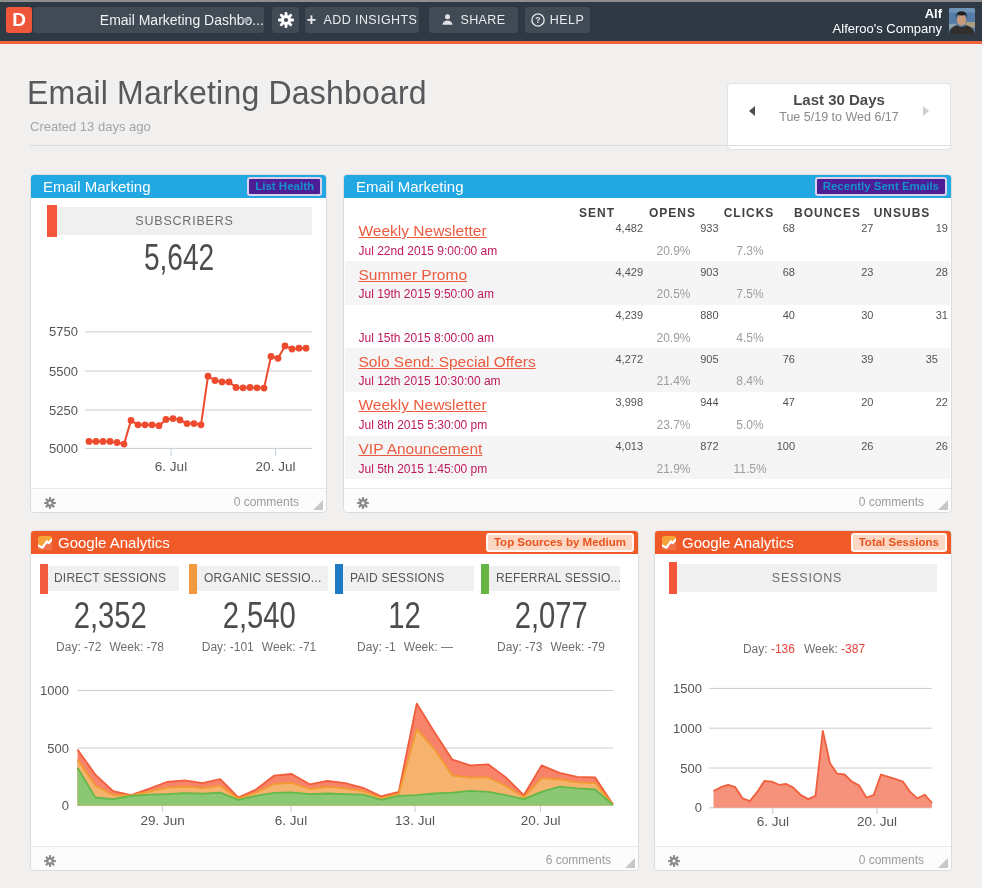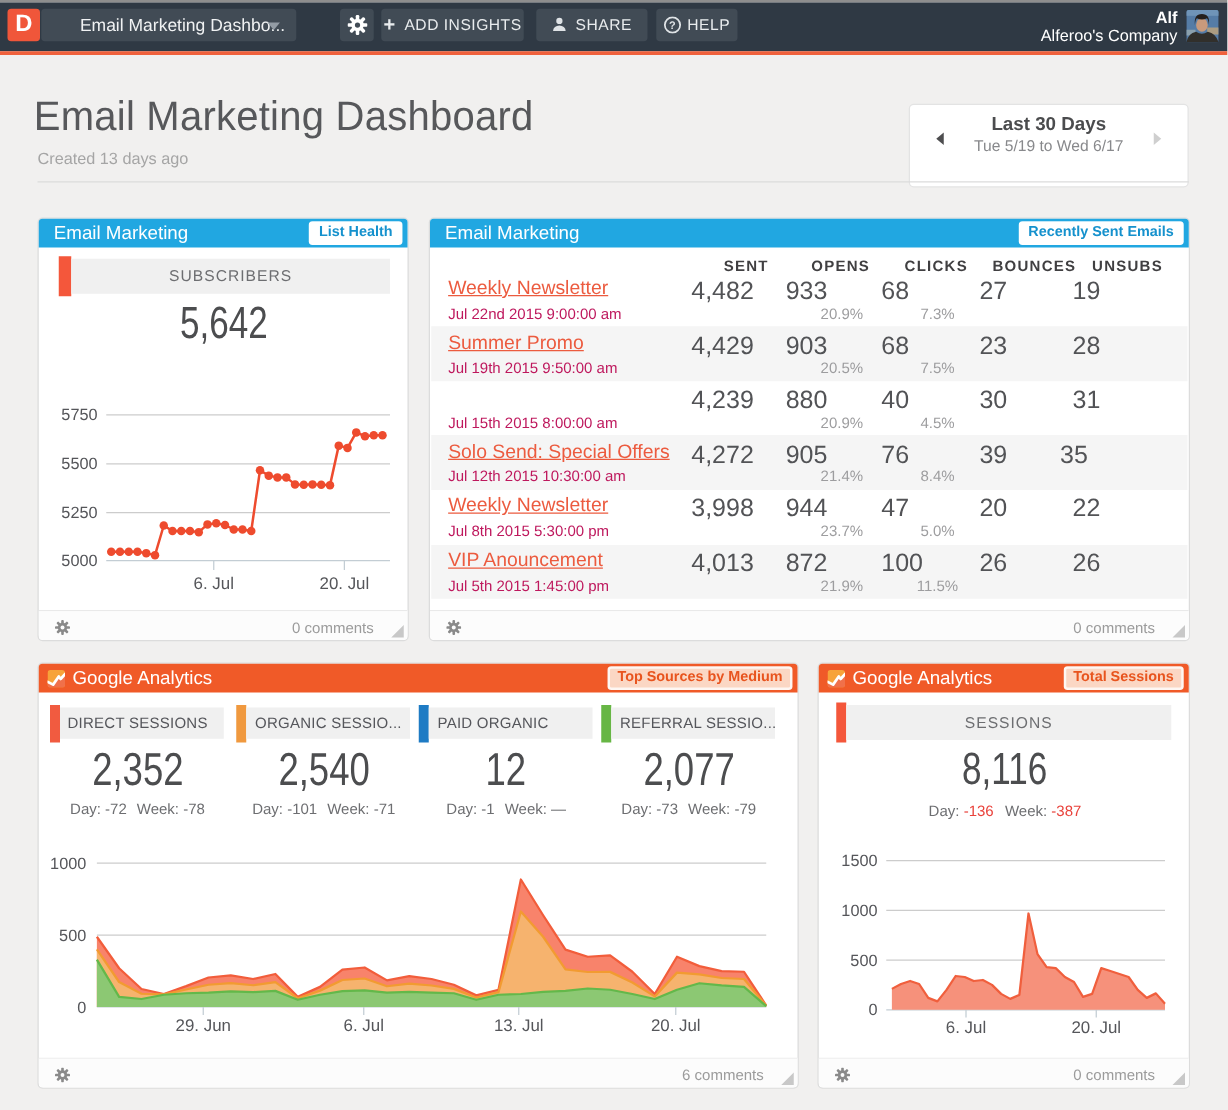--- a/index.html
+++ b/index.html
@@ -2,21 +2,21 @@
 <html><head><meta charset="utf-8"><title>Email Marketing Dashboard</title><style>
 *{margin:0;padding:0;box-sizing:border-box}
 body{width:982px;height:888px;background:#f1f0ef;font-family:"Liberation Sans",sans-serif;position:relative;overflow:hidden}
 .abs{position:absolute}
 
 #topline{position:absolute;left:0;top:0;width:982px;height:2px;background:#8e8e8e}
 #nav{position:absolute;left:0;top:2px;width:982px;height:39px;background:#2f3944}
 #navborder{position:absolute;left:0;top:41px;width:982px;height:3px;background:#f0613c}
 #logo{position:absolute;left:6px;top:7px;width:26px;height:26px;background:#f0563a;border-radius:3px;color:#fff;font-size:19px;font-weight:bold;text-align:center;line-height:25px}
 .nbtn{position:absolute;top:7px;height:26px;background:#414b55;border-radius:3px;color:#e9ecee;font-size:12.5px;letter-spacing:0.4px;line-height:26px;text-align:center}
-#ddown{left:33px;width:204px;text-align:center;font-size:14px;letter-spacing:0;color:#f0f2f3}
+#ddown{left:33px;width:231px;text-align:right;font-size:14px;letter-spacing:0;color:#f0f2f3}
 #ddown .lbl{margin-left:22px}
 .caret{position:absolute;right:13px;top:11px;width:0;height:0;border-left:5px solid transparent;border-right:5px solid transparent;border-top:6px solid #939ca5}
 #nava{right:40px;top:7px;text-align:right;color:#fff;font-size:13px;line-height:14.5px;position:absolute}
 #nava b{font-size:13px}
 #avatar{position:absolute;right:7px;top:8px;width:26px;height:26px;border-radius:2px;overflow:hidden}
 
 #title{position:absolute;left:27px;top:74px;font-size:33px;color:#57585b;letter-spacing:0.2px;transform:scaleX(0.97);transform-origin:left}
 #created{position:absolute;left:30px;top:119px;font-size:13px;color:#a5a5a5}
 #datebox{position:absolute;left:727px;top:83px;width:224px;height:67px;background:#fff;border:1px solid #e3e3e3;border-radius:4px;text-align:center}
 #datebox .l1{margin-top:7px;font-size:15px;font-weight:bold;color:#4b4c4e}
@@ -25,21 +25,21 @@
 .arrR{position:absolute;right:21px;top:22px;width:0;height:0;border-top:5px solid transparent;border-bottom:5px solid transparent;border-left:6px solid #cfcfcf}
 #divider{position:absolute;left:30px;top:145px;width:921px;height:1px;background:#dcdcdc}
 
 .card{position:absolute;background:#fff;border:1px solid #dcdcdc;border-radius:4px}
 .chead{position:absolute;left:0;top:0;right:0;height:23px;border-radius:3px 3px 0 0;color:#fff;font-size:15px;line-height:23px}
 .chead.blue{background:#21a7e1}
 .chead.orange{background:#f05a28}
 .htitle{margin-left:12px}
 .htitle.ga{margin-left:27px}
 .badge{position:absolute;right:4px;top:2px;height:19px;line-height:15.5px;border-radius:3px;font-size:11.5px;font-weight:bold;padding:0 6px;border:2px solid rgba(255,255,255,0.8)}
-.badge.blue{background:#ffffff;color:#1591cd}
+.badge.blue{background:#4c1d95;color:#1591cd}
 .badge.orange{background:#fbd7c4;color:#e8541e}
 .wfoot{position:absolute;left:0;right:0;bottom:0;height:24px;background:#fcfcfc;border-top:1px solid #e9e9e9;border-radius:0 0 4px 4px}
 .fgear{position:absolute;left:13px;top:6px}
 .fcom{position:absolute;right:27px;top:6px;font-size:12px;color:#9b9b9b}
 .rsz{position:absolute;right:3px;bottom:2px;width:0;height:0;border-left:10px solid transparent;border-bottom:10px solid #c8c8c8}
 
 .mbar{position:absolute;background:#f0f0f0;text-align:center;color:#6d6e71;letter-spacing:0.8px;font-size:12.5px}
 .maccent{position:absolute;background:#f4573b}
 .bignum{position:absolute;font-size:36px;line-height:36px;color:#4c4d4f;text-align:center}
 .bignum span{display:inline-block;transform:scaleX(0.78)}
@@ -51,21 +51,21 @@
 .statnum{position:absolute;font-size:37px;line-height:37px;color:#4c4d4f;text-align:center}
 .statnum span{display:inline-block;transform:scaleX(0.79)}
 .dw2{position:absolute;font-size:12px;color:#6d6e71;text-align:center;white-space:nowrap}
 .gap2{margin-left:8px}
 svg text{font-family:"Liberation Sans",sans-serif}
 
 .trow{position:absolute;left:1px;right:1px;height:43.6px}
 .trow.alt{background:#f5f5f5}
 .tlink{position:absolute;left:13.5px;top:4.5px;font-size:15.5px;color:#ec5b3f;text-decoration:underline;white-space:nowrap}
 .tdate{position:absolute;left:13.5px;top:26px;font-size:12px;color:#be185d;white-space:nowrap}
-.tnum{position:absolute;top:4.5px;width:90px;margin-left:-45px;text-align:left;font-size:20px;color:#525356}
+.tnum{position:absolute;top:4.5px;width:90px;margin-left:-45px;text-align:right;font-size:11px;color:#525356}
 .tpct{position:absolute;top:26px;width:90px;margin-left:-45px;text-align:center;font-size:12px;color:#9d9d9f}
 .thead{position:absolute;top:31px;width:90px;margin-left:-45px;text-align:center;font-size:12px;font-weight:bold;color:#403f41;letter-spacing:1px}
 </style></head><body>
 <div id="topline"></div>
 <div id="nav"></div>
 <div id="navborder"></div>
 <div id="logo">D</div>
 <div id="ddown" class="nbtn"><span class="lbl">Email Marketing Dashbo...</span><span class="caret"></span></div>
 
 <div class="nbtn" style="left:272px;width:27px"><svg style="margin-top:5px" width="16" height="16" viewBox="0 0 16 16">
@@ -311,21 +311,21 @@
       </svg><span class="htitle ga">Google Analytics</span><span class="badge orange">Top Sources by Medium</span></div>
 <div class="maccent" style="left:9px;top:32.6px;width:8px;height:30px;background:#f15b40"></div>
 <div class="statlabel" style="left:17px;top:35px;width:131px;height:25px;line-height:25px;padding-left:6px">DIRECT SESSIONS</div>
 <div class="statnum" style="left:4px;top:66px;width:150px"><span>2,352</span></div>
 <div class="dw2" style="left:4px;top:109px;width:150px">Day: <span class="neg">-72</span><span class="gap2">Week:</span> <span class="neg">-78</span></div>
 <div class="maccent" style="left:158px;top:32.6px;width:8px;height:30px;background:#f0993f"></div>
 <div class="statlabel" style="left:166px;top:35px;width:131px;height:25px;line-height:25px;padding-left:7px">ORGANIC SESSIO...</div>
 <div class="statnum" style="left:153px;top:66px;width:150px"><span>2,540</span></div>
 <div class="dw2" style="left:153px;top:109px;width:150px">Day: <span class="neg">-101</span><span class="gap2">Week:</span> <span class="neg">-71</span></div>
 <div class="maccent" style="left:304px;top:32.6px;width:8px;height:30px;background:#1e7bc4"></div>
-<div class="statlabel" style="left:312px;top:35px;width:131px;height:25px;line-height:25px;padding-left:7px">PAID ORGANIC</div>
+<div class="statlabel" style="left:312px;top:35px;width:131px;height:25px;line-height:25px;padding-left:7px">PAID SESSIONS</div>
 <div class="statnum" style="left:299px;top:66px;width:150px"><span>12</span></div>
 <div class="dw2" style="left:299px;top:109px;width:150px">Day: <span class="neg">-1</span><span class="gap2">Week:</span> —</div>
 <div class="maccent" style="left:450px;top:32.6px;width:8px;height:30px;background:#67b645"></div>
 <div class="statlabel" style="left:458px;top:35px;width:131px;height:25px;line-height:25px;padding-left:7px">REFERRAL SESSIO...</div>
 <div class="statnum" style="left:445px;top:66px;width:150px"><span>2,077</span></div>
 <div class="dw2" style="left:445px;top:109px;width:150px">Day: <span class="neg">-73</span><span class="gap2">Week:</span> <span class="neg">-79</span></div>
 <svg class="abs" style="left:0;top:140px" width="609" height="170" viewBox="0 140 609 170">
 <g stroke="#cccccc" stroke-width="1">
         <line x1="46.5" y1="159.5" x2="582" y2="159.5"></line>
         <line x1="46.5" y1="217" x2="582" y2="217"></line>
@@ -386,21 +386,20 @@
           </clipPath>
         </defs>
         <g clip-path="url(#gac2)">
           <rect width="14" height="14" fill="#f7a33a"></rect>
           <polygon points="0,10 4.5,12.5 9,6 10.5,8 14,3.5 14,14 0,14" fill="#f0704a"></polygon>
           <polyline points="-0.5,9.2 4.5,11.7 9,5.2 10.5,7.2 14.5,2.7" stroke="#fff" stroke-width="2.2" fill="none" stroke-linejoin="round"></polyline>
         </g>
       </svg><span class="htitle ga">Google Analytics</span><span class="badge orange">Total Sessions</span></div>
 <div class="maccent" style="left:14px;top:31px;width:8px;height:32px"></div>
 <div class="mbar" style="left:22px;top:33px;width:260px;height:28px;line-height:28px">SESSIONS</div>
-<div class="bignum" style="left:0;top:66px;width:298px"><span>8,116</span></div>
 <div class="dw" style="left:0;top:111px;width:298px">Day: <span class="neg">-136</span><span class="gap">Week:</span> <span class="neg">-387</span></div>
 <svg class="abs" style="left:0;top:140px" width="298" height="170" viewBox="140 140 298 170">
 <g stroke="#cccccc" stroke-width="1">
         <line x1="194" y1="157.4" x2="417" y2="157.4"></line>
         <line x1="194" y1="197.2" x2="417" y2="197.2"></line>
         <line x1="194" y1="237" x2="417" y2="237"></line>
       </g>
 <line x1="194" y1="276.8" x2="417" y2="276.8" stroke="#c3cdd4" stroke-width="1"></line>
 <g stroke="#c3cdd4" stroke-width="1">
         <line x1="257.8" y1="276.8" x2="257.8" y2="283"></line>

